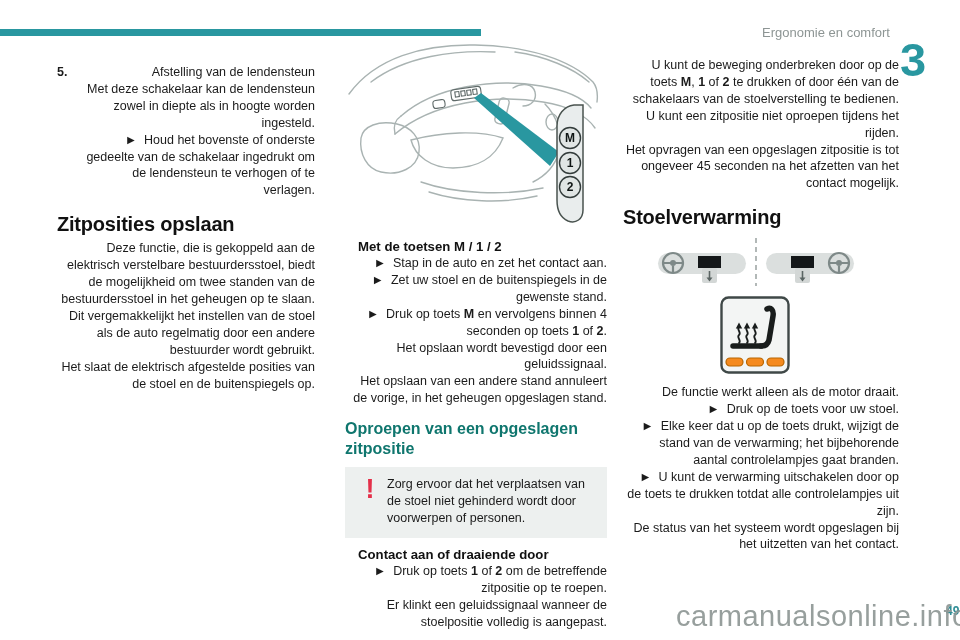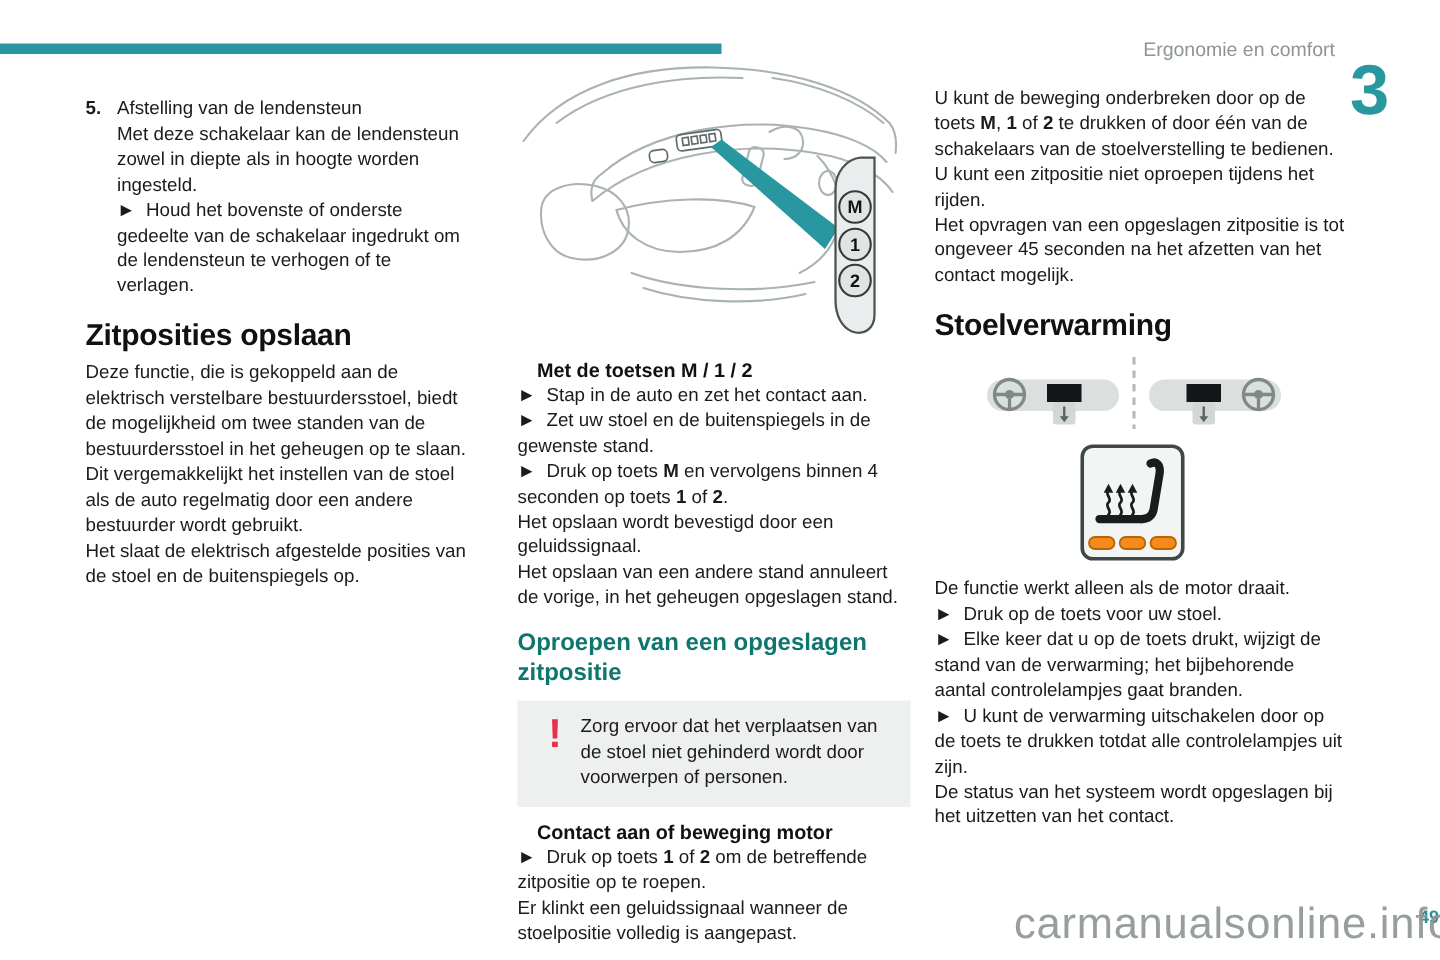--- a/index.html
+++ b/index.html
@@ -9,21 +9,21 @@
     color:#1b1b1b;
   }
   .page { position:relative; width:960px; height:640px; overflow:hidden; background:#fff; }
   .topbar { position:absolute; left:0; top:29px; width:481px; height:7px; background:#2997a0; }
   .header { position:absolute; top:25px; right:70px; font-size:13px; color:#8d9594; }
   .chapter { position:absolute; top:36px; left:900px; font-size:47px; font-weight:bold; color:#2997a0; line-height:1; }
   .col { position:absolute; font-size:12.5px; line-height:16.9px; }
   .col1 { left:57px;  top:64px; width:258px; }
   .col2 { left:345px; top:42px; width:262px; }
   .col3 { left:623px; top:57px; width:276px; }
-  p { margin:0; }
+  p { margin:0;text-align:right; }
   .b { font-weight:bold; }
   h1 { font-size:20px; line-height:24px; margin:13px 0 4px 0; letter-spacing:-0.2px; color:#111; }
   h2 { font-size:16px; line-height:20px; margin:12px 0 4px 0; color:#0f766e; }
   h3 { font-size:13.2px; line-height:17px; margin:8px 0 0 0; color:#111;padding-left:13px; }
   .numitem { display:flex; }
   .num { width:21px; font-weight:bold; flex:none; }
   .seat-svg { display:block; margin:0 0 2px 0; }
   .warn { background:#edf0ef; margin:8px 0 8px 0; padding:9px 10px 11px 8px; overflow:hidden; }
   .warnmark { float:left; width:34px; text-align:center; color:#e4304a;
               font-size:27px; line-height:26px; font-weight:bold; height:36px; }
@@ -104,21 +104,21 @@
     <p><span>Het opslaan wordt bevestigd door een geluidssignaal.</span></p>
     <p><span>Het opslaan van een andere stand annuleert de vorige, in het geheugen opgeslagen stand.</span></p>
 
     <h2>Oproepen van een opgeslagen zitpositie</h2>
 
     <div class="warn">
       <span class="warnmark">!</span>
       <span>Zorg ervoor dat het verplaatsen van de stoel niet gehinderd wordt door voorwerpen of personen.</span>
     </div>
 
-    <h3>Contact aan of beweging motor</h3>
+    <h3>Contact aan of draaiende door</h3>
     <p><span>►&nbsp; Druk op toets </span><span class="b">1</span><span> of </span><span class="b">2</span><span> om de betreffende zitpositie op te roepen.</span></p>
     <p><span>Er klinkt een geluidssignaal wanneer de stoelpositie volledig is aangepast.</span></p>
   </div>
 
   <div class="col col3">
     <p><span>U kunt de beweging onderbreken door op de toets </span><span class="b">M</span><span>, </span><span class="b">1</span><span> of </span><span class="b">2</span><span> te drukken of door één van de schakelaars van de stoelverstelling te bedienen.</span></p>
     <p><span>U kunt een zitpositie niet oproepen tijdens het rijden.</span></p>
     <p><span>Het opvragen van een opgeslagen zitpositie is tot ongeveer 45 seconden na het afzetten van het contact mogelijk.</span></p>
 
     <h1>Stoelverwarming</h1>

